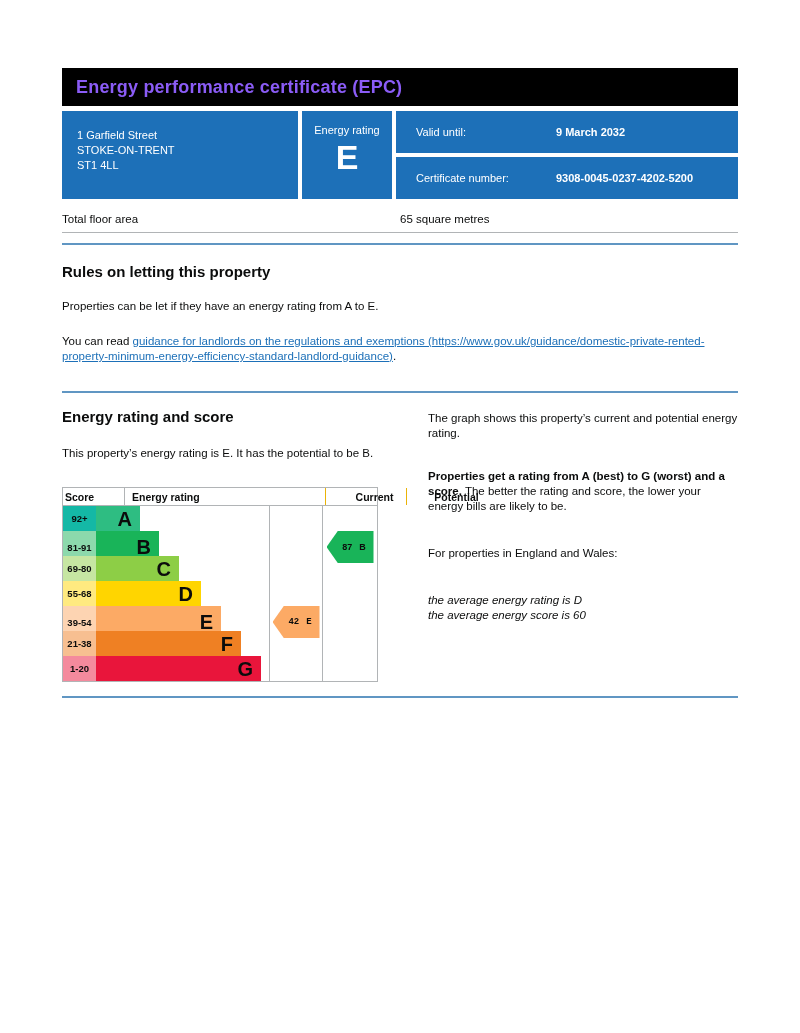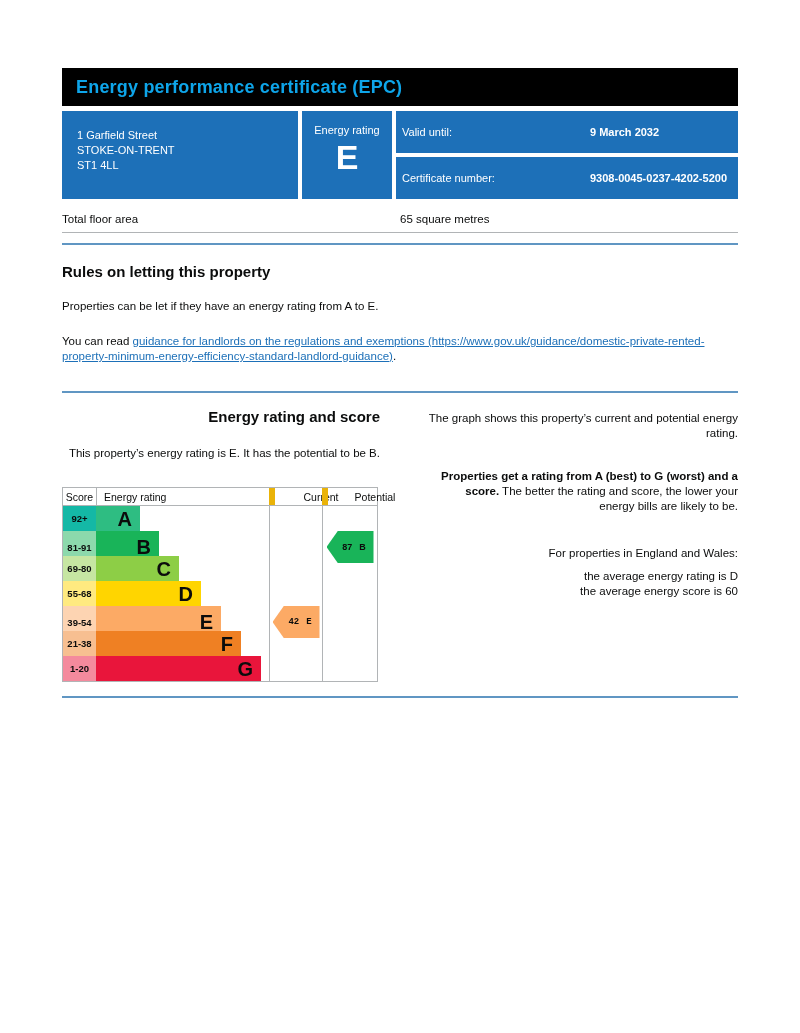--- a/index.html
+++ b/index.html
@@ -5,36 +5,36 @@
   * { margin:0; padding:0; box-sizing:border-box; }
   html,body { background:#ffffff; }
   .page {
     width:800px; height:1033px; background:#ffffff; overflow:hidden;
     font-family:"Liberation Sans", sans-serif; color:#0b0c0c;
   }
   .content { width:676px; margin:0 62px; padding-top:68px; }
 
   
   .title-bar {
-    height:38px; background:#000000; color:#0ea5e9;
+    height:38px; background:#000000; color:#8b5cf6;
     display:flex; align-items:center; padding-left:14px; margin-bottom:5px;
   }
   .title-bar h1 { font-size:18px; font-weight:bold; letter-spacing:0.2px; }
 
   
   .summary { display:flex; gap:4px; height:88px; }
   .blue { background:#1d70b8; color:#ffffff; }
   .addr-box { width:236px; padding:17px 10px 0 15px; font-size:11px; line-height:15px; }
   .rating-box { width:90px; text-align:center; padding-top:13px; }
   .rating-box .lbl { font-size:11px; }
   .rating-box .big { font-size:34px; font-weight:bold; line-height:38px; margin-top:2px; }
   .validity { flex:1; display:flex; flex-direction:column; gap:4px; }
   .validity .vrow {
     flex:1; display:grid; grid-template-columns:140px 1fr;
-    align-items:center; padding-left:6px; font-size:11px;gap:48px;
+    align-items:center; padding-left:20px; font-size:11px;
   }
   .validity .val { font-weight:bold; }
 
   
   .prop-table { margin-top:8px; font-size:11.5px; }
   .prop-row {
     display:grid; grid-template-columns:338px 1fr;
     padding:6px 0 7px 0; border-bottom:1px solid #b1b4b6;
   }
 
@@ -45,40 +45,40 @@
   .rule-3 { margin-top:14px; }
 
   h2 { font-size:15px; font-weight:bold; }
   .rules-section h2 { margin-top:18px; }
   p { font-size:11.5px; line-height:15px; }
   .rules-section .p1 { margin-top:19px; }
   .rules-section .p2 { margin-top:20px; max-width:660px; }
   a.doc-link { color:#1d70b8; text-decoration:underline; cursor:pointer; }
 
   
-  .columns { display:flex; margin-top:15px;text-align:right; }
+  .columns { display:flex; margin-top:15px; }
   .col-left { width:318px; }
   .col-right { width:310px; margin-left:48px; }
   .col-left .p1 { margin-top:21px; }
   .col-left .link-p { margin-top:30px; }
   .col-right .rp1 { margin-top:3px; }
   .col-right .rp2 { margin-top:28px; }
   .col-right .rp3 { margin-top:32px; }
-  .col-right .rp4 { margin-top:8px; }
+  .col-right .rp4 { margin-top:32px;font-style:italic; }
   .bold { font-weight:bold; }
 
   
   .epc-chart { width:316px; margin-top:26px; border:1px solid #b1b4b6; }
   .epc-header {
     display:grid; grid-template-columns:33px 173px 53px 55px;
     height:18px; border-bottom:1px solid #b1b4b6;
-    font-size:10.5px; font-weight:normal;
+    font-size:10.5px; font-weight:bold;gap:28px;
   }
   .epc-header > div { display:flex; align-items:center; }
-  .epc-header .hc { justify-content:center; border-left:6px solid #eab308;padding-left:45px; }
+  .epc-header .hc { justify-content:center; border-left:1px solid #eab308;padding-left:45px; }
   .epc-header .h-score { justify-content:center; }
   .epc-header .h-rating { padding-left:7px; border-left:1px solid #b1b4b6; }
   .epc-row { display:grid; grid-template-columns:33px 173px 53px 55px; height:25px; }
   .epc-score {
     display:flex; align-items:center; justify-content:center;
     font-size:9.5px; font-weight:bold;
   }
   .epc-bar-area { position:relative; }
   .epc-bar {
     height:100%; display:flex; align-items:center; justify-content:flex-end;

